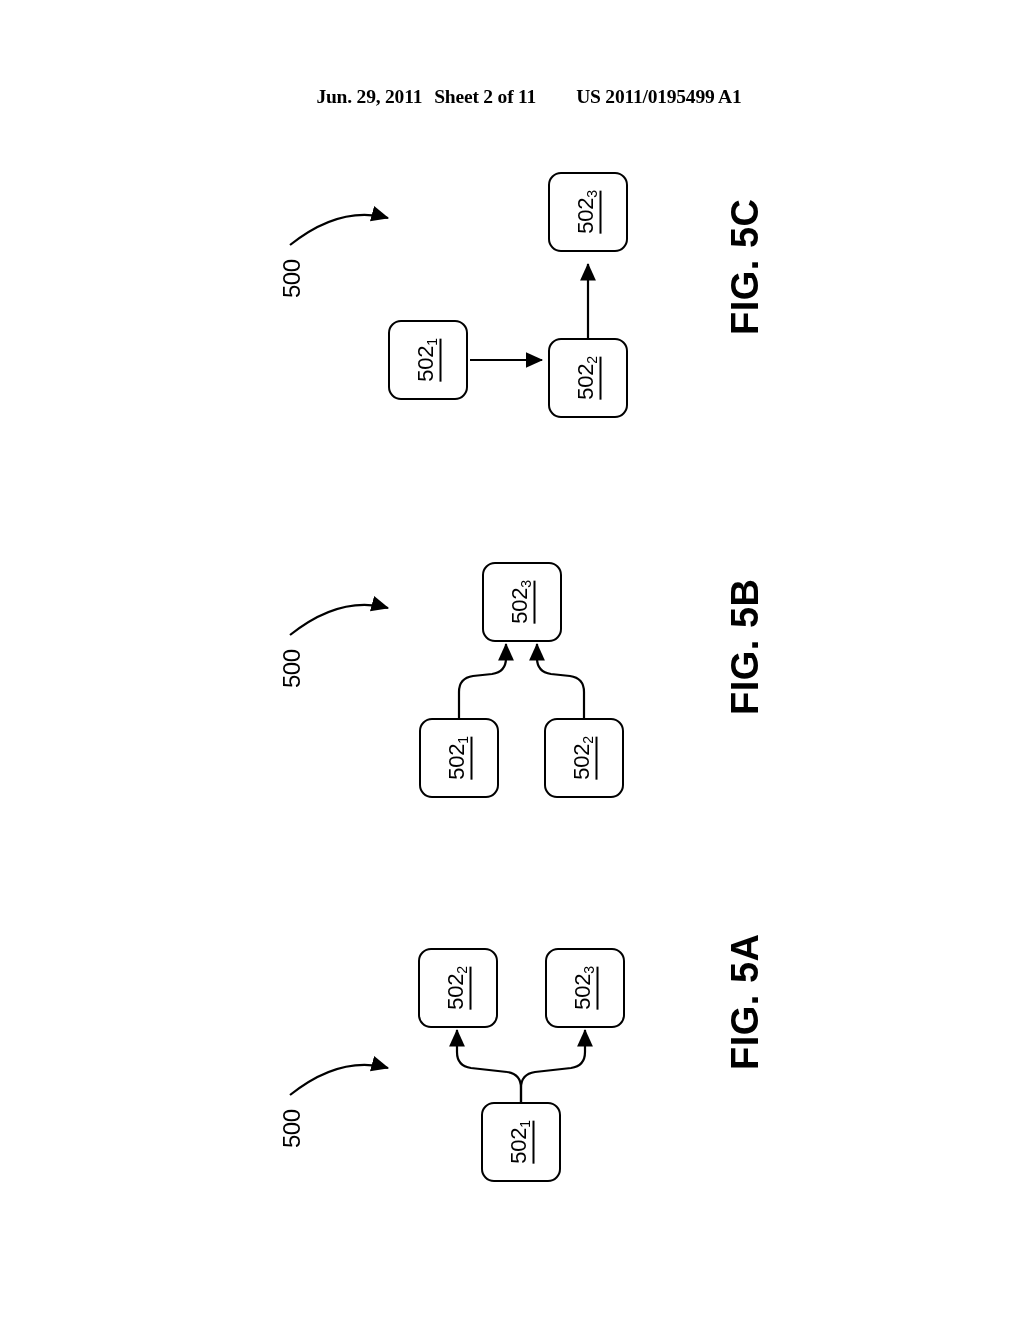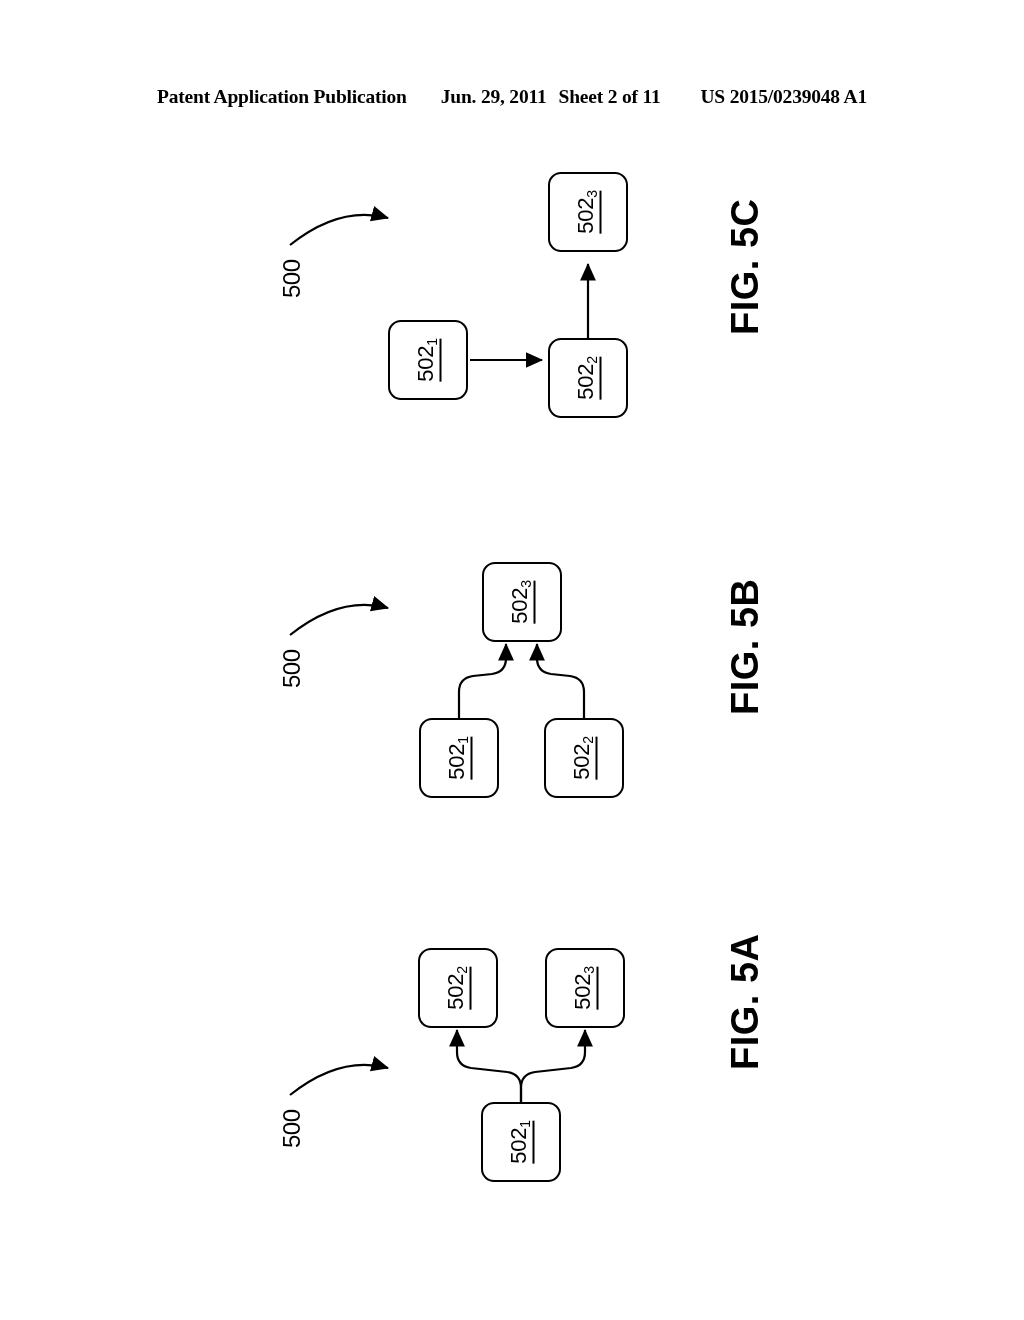--- a/index.html
+++ b/index.html
@@ -108,27 +108,26 @@
     letter-spacing: 0.5px;
     transform: rotate(-90deg);
     transform-origin: left top;
     white-space: nowrap;
   }
 </style>
 </head>
 <body>
 
 <div id="page-header">
-  <span class="hdr-seg">Patent Application Publication</span>
   <span class="gap-lg"></span>
   <span class="hdr-seg">Jun. 29, 2011</span>
   <span class="gap-sm"></span>
   <span class="hdr-seg">Sheet 2 of 11</span>
   <span class="gap-xl"></span>
-  <span class="hdr-seg">US 2015/0239048 A1</span>
+  <span class="hdr-seg">US 2011/0195499 A1</span>
 </div>
 
 <div class="figure" id="fig-5c" style="top:150px; height:290px;">
 
   <svg class="fig-canvas" width="1024" height="290" viewBox="0 0 1024 290">
     <defs>
       <marker id="ah5c" markerWidth="9" markerHeight="9" refX="7.5" refY="4.2" orient="auto" markerUnits="strokeWidth">
         <path d="M0,0.6 L8,4.2 L0,7.8 z" fill="#000"></path>
       </marker>
     </defs>

